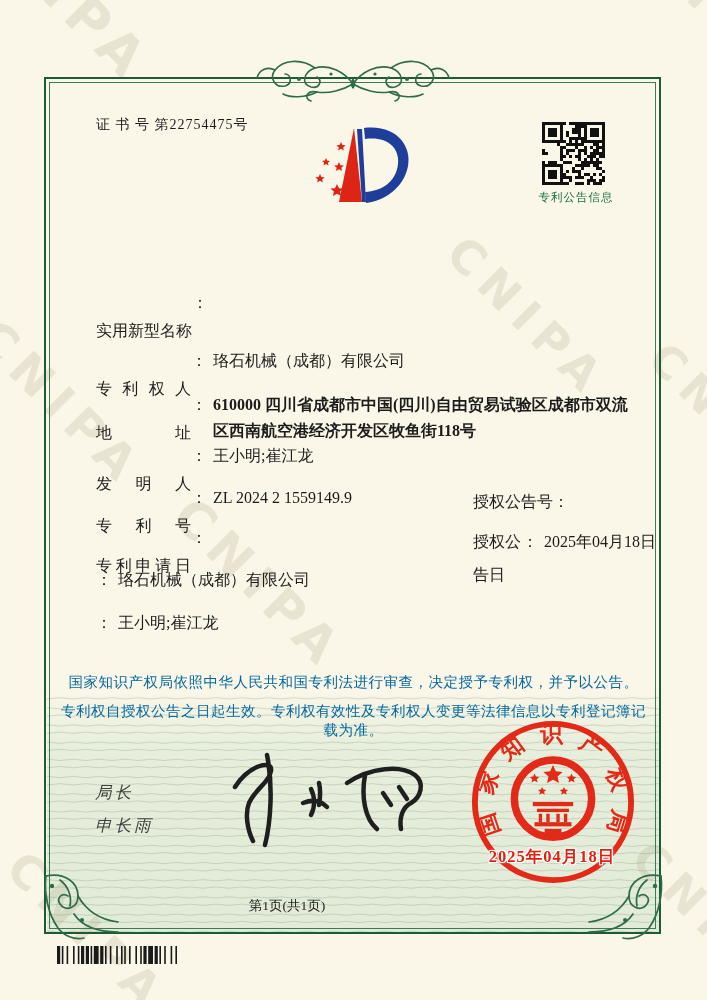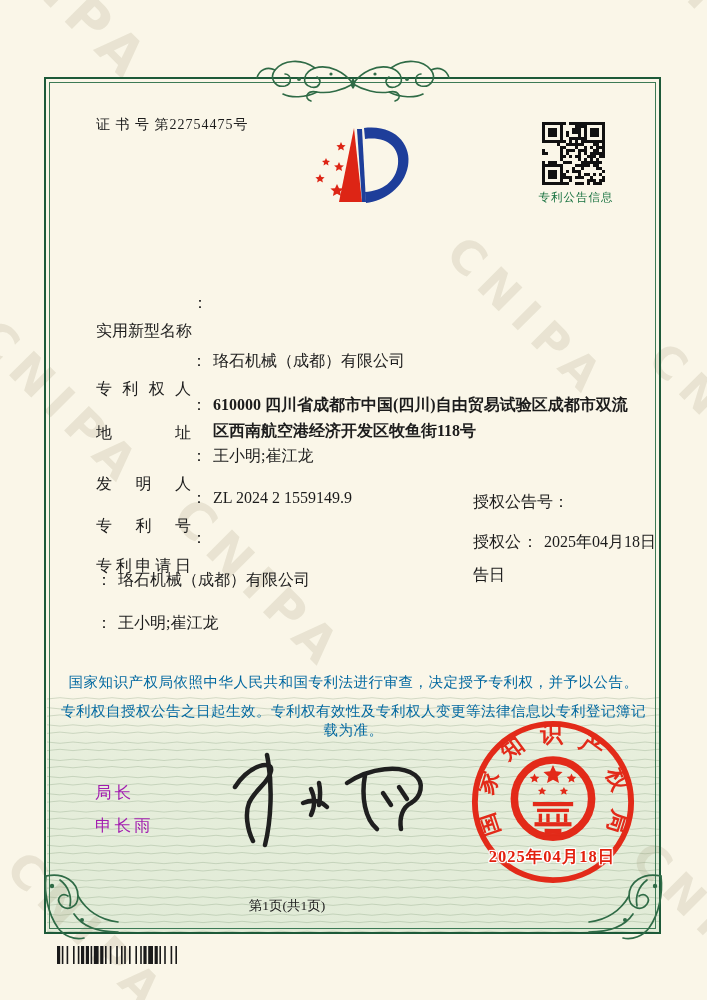--- a/index.html
+++ b/index.html
@@ -26,21 +26,21 @@
   .qr-caption{left:528px;top:190px;width:96px;text-align:center;font-size:11.5px;
               color:#17713f;letter-spacing:1px;}
   .row{left:96px;display:flex;align-items:flex-start;font-size:16px;line-height:26px;}
   .lbl{display:inline-block;min-width:95px;text-align:justify;text-align-last:justify;margin-top:28px;}
   .colon{margin:0 6px 0 0;}
   .val{white-space:nowrap;}
   .val-wrap{white-space:normal;width:420px;font-weight:bold;}
   .row2{position:absolute;left:377px;top:0;display:flex;font-size:16px;line-height:33px;}
   .statement{left:56px;width:595px;text-align:center;font-size:14.5px;letter-spacing:.5px;color:#0369a1;}
   .director{left:95px;font-family:"Liberation Sans","DejaVu Sans",sans-serif;
-            font-size:16.5px;letter-spacing:3px;color:#a21caf;}
+            font-size:16.5px;letter-spacing:3px;color:#404040;font-style:italic;}
   .seal-date{left:452px;top:846px;width:200px;text-align:center;font-size:16.5px;font-weight:bold;
              color:#e3200f;letter-spacing:1px;
              text-shadow:0 0 3px #fff,0 0 3px #fff,1px 1px 0 #fff,-1px -1px 0 #fff,1px -1px 0 #fff,-1px 1px 0 #fff;}
   .page-no{left:0;top:897px;width:574px;text-align:center;font-size:13.5px;color:#222;}
   .orn{position:absolute;z-index:4;pointer-events:none;}
   svg{display:block;}
 </style>
 </head>
 <body>
 

